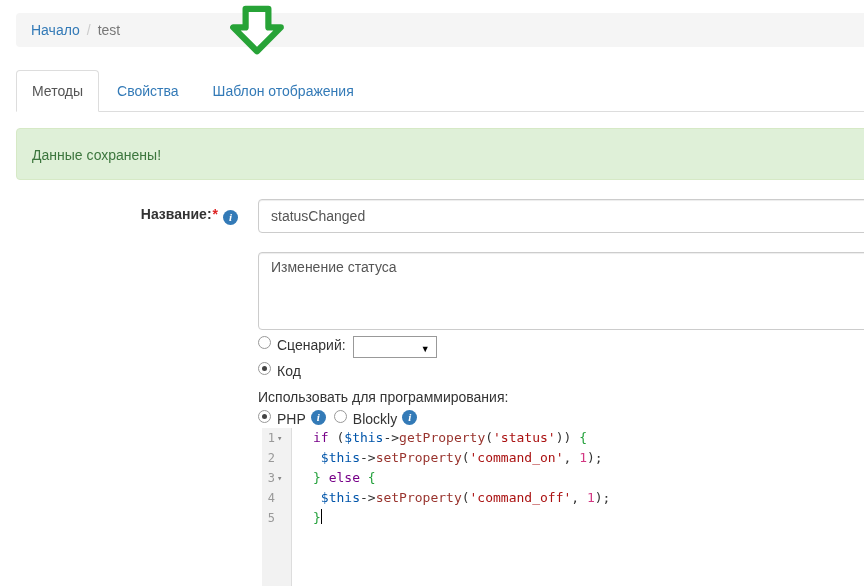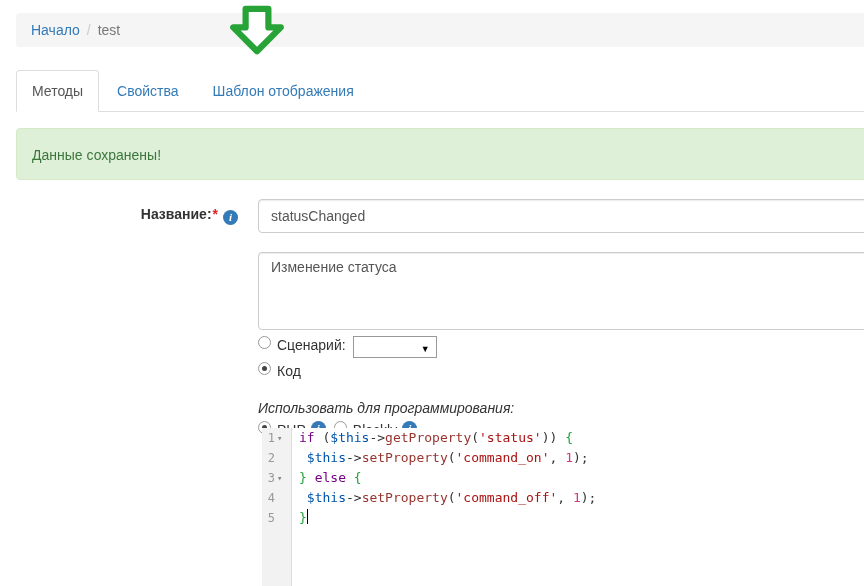--- a/index.html
+++ b/index.html
@@ -49,34 +49,34 @@
   .code-opts{position:absolute;left:258px;top:336px;line-height:18px;}
   .opt-row{display:flex;align-items:flex-start;margin-bottom:4px;}
   .radio{display:inline-block;width:13px;height:13px;box-sizing:border-box;border:1px solid #999;
     border-radius:50%;background:#fff;margin-right:6px;position:relative;cursor:pointer;flex:0 0 auto;}
   .radio.checked::after{content:"";position:absolute;left:3px;top:3px;width:5px;height:5px;
     border-radius:50%;background:#444;}
   .opt-label{color:var(--label_text);cursor:pointer;}
   .scenario-select{display:inline-block;position:relative;width:84px;height:22px;box-sizing:border-box;
     border:1px solid #999;background:#fff;margin-left:7px;cursor:pointer;}
   .select-arrow{position:absolute;right:6px;top:3px;font-size:9px;color:#000;}
-  .lang-hint{color:var(--label_text);margin:19px 0 4px 0;font-style:italic;}
+  .lang-hint{color:var(--label_text);margin:8px 0 4px 0;}
   .gap-right{margin-right:8px;}
 
   
   .editor{position:absolute;left:262px;top:428px;right:0;bottom:0;background:#fff;
     font-family:"DejaVu Sans Mono",monospace;font-size:13px;}
   .gutter{position:absolute;left:0;top:0;bottom:0;width:30px;background:var(--gutter_bg);
     border-right:1px solid var(--gutter_border);box-sizing:border-box;}
   .gutter-row{height:20px;line-height:20px;display:flex;align-items:center;padding-left:4px;
     color:var(--gutter_num);font-size:12px;}
   .ln{display:inline-block;min-width:9px;text-align:right;}
   .fold{font-size:9px;color:#888;margin-left:2px;cursor:pointer;}
   .code-area{position:absolute;left:31px;top:0;right:0;bottom:0;overflow:hidden;cursor:text;}
-  .code-line{height:20px;line-height:20px;white-space:pre;padding-left:6px;}
+  .code-line{height:20px;line-height:20px;white-space:pre;padding-left:20px;}
   .tok-kw{color:var(--tok_kw);}
   .tok-var{color:var(--tok_var);}
   .tok-meth{color:var(--tok_meth);}
   .tok-str{color:var(--tok_str);}
   .tok-num{color:var(--tok_num);}
   .tok-brace{color:var(--tok_brace);}
   .tok-plain{color:var(--tok_plain);}
   .cursor{display:inline-block;width:1px;height:15px;background:#000;vertical-align:-2px;}
 </style>
 </head>

